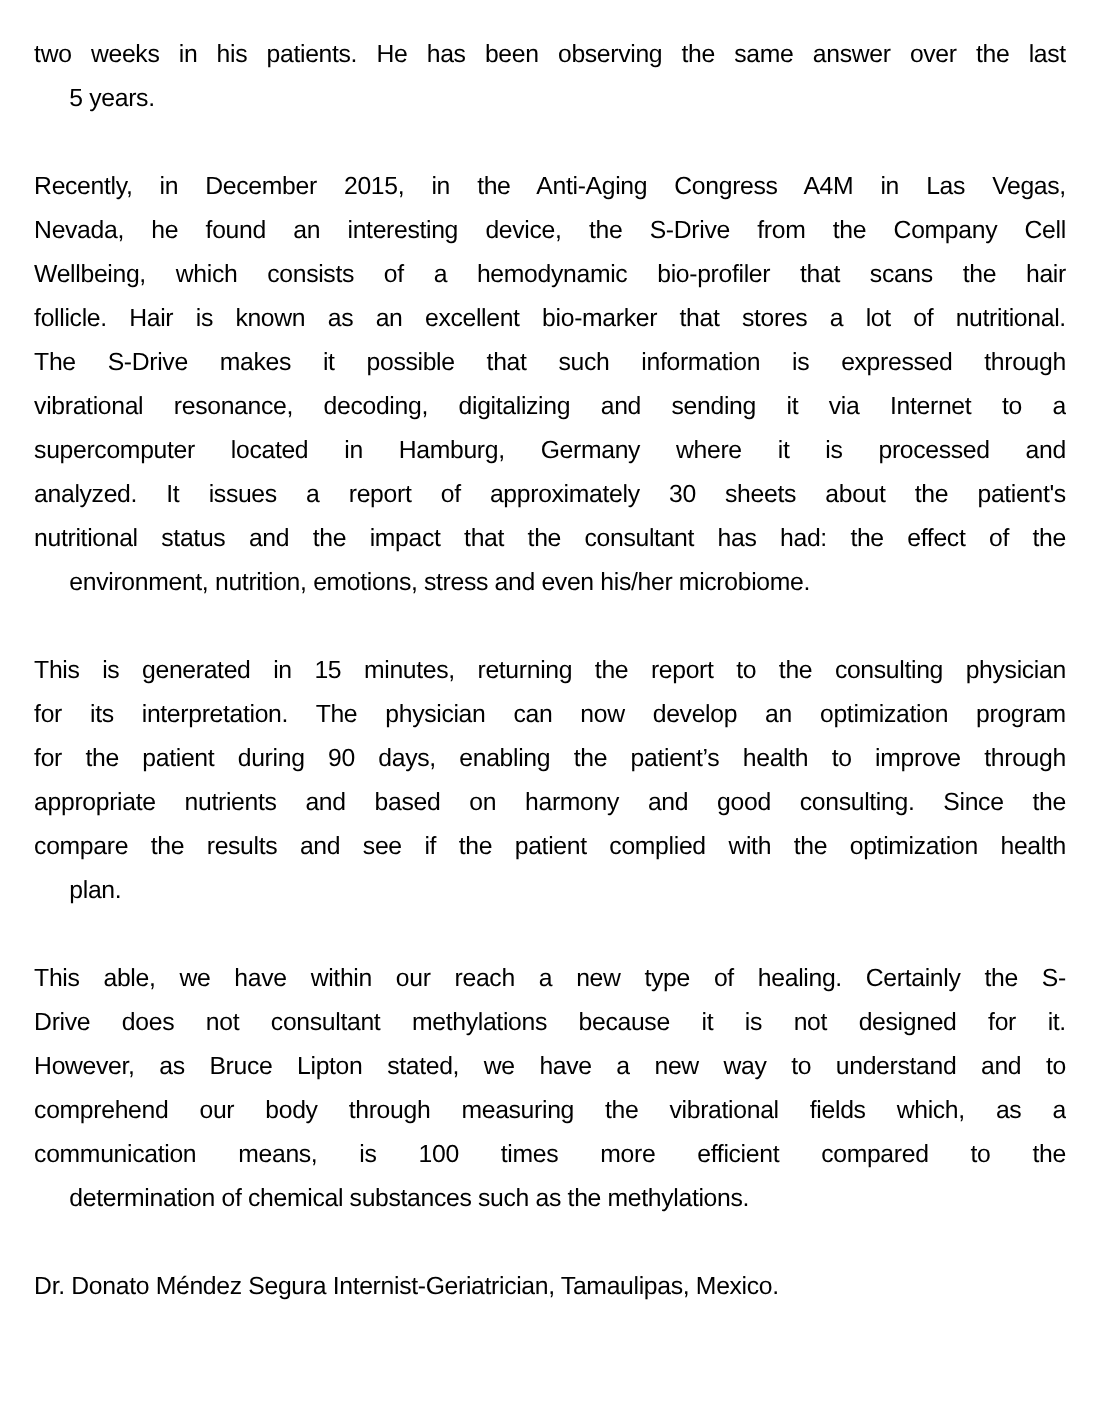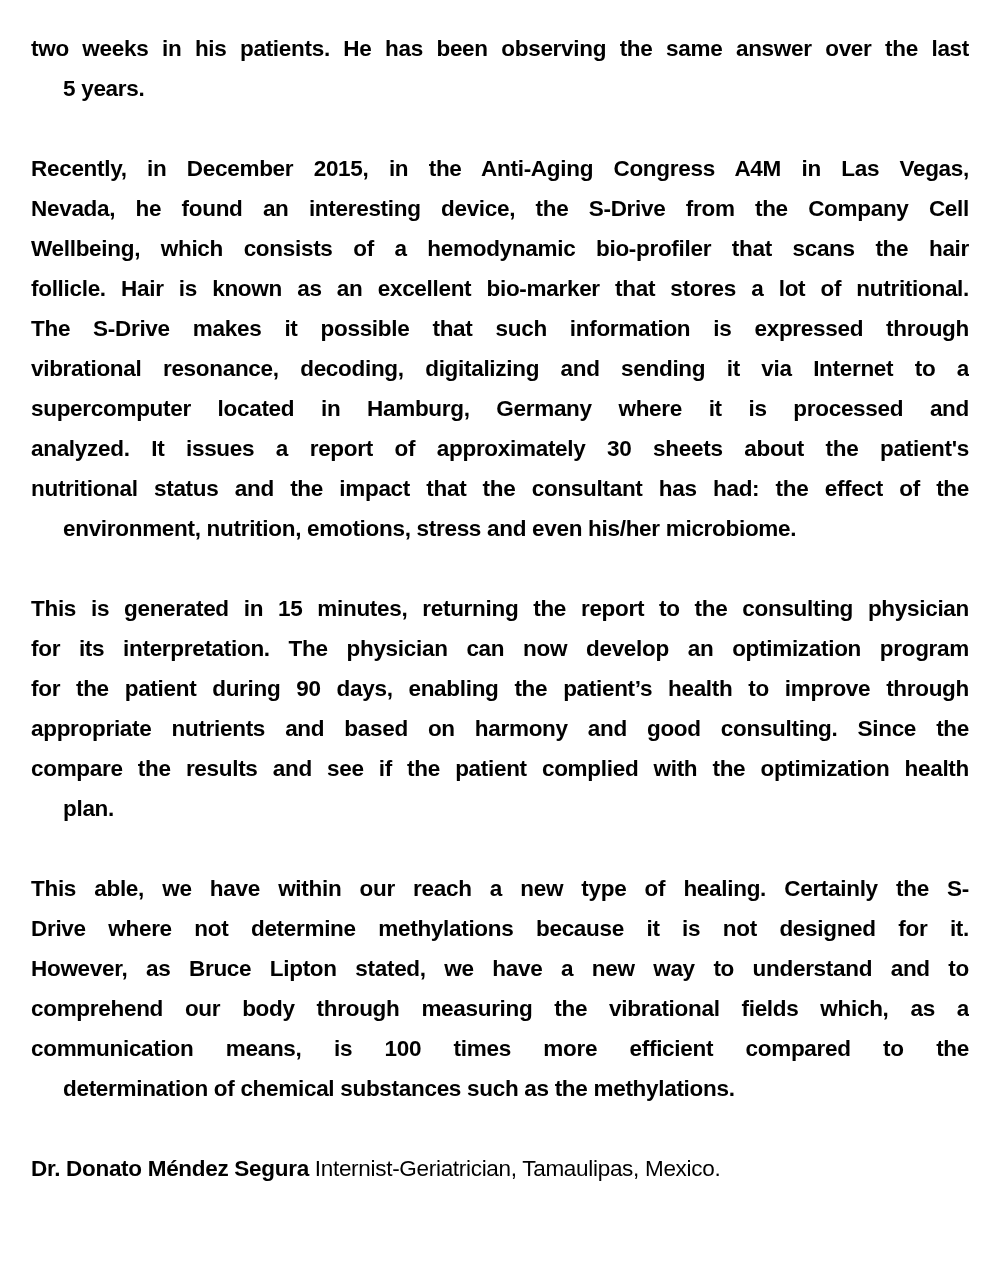--- a/index.html
+++ b/index.html
@@ -30,31 +30,30 @@
       text-align: justify;
       text-align-last: left;
     }
     .line {
       display: block;
       text-align: justify;
       text-align-last: justify;
       white-space: nowrap;
       overflow: hidden;
       height: 40px;
-      font-weight: bold;
     }
     .line.final {
       text-align-last: left;
       margin-left: 32px;
     }
     .signature {
       margin: 0;
     }
     .signature .name {
-      font-weight: bold;
+      font-weight: normal;
     }
   </style>
 </head>
 <body>
 
 <div class="page">
 
   <div class="para">
     <span class="line">two weeks in his patients.  He has been observing the same answer over the last</span>
     <span class="line final">5 years.</span>
@@ -77,21 +76,21 @@
     <span class="line">This is generated in 15 minutes, returning the report to the consulting physician</span>
     <span class="line">for its interpretation.  The physician can now develop an optimization program</span>
     <span class="line">for the patient during 90 days, enabling the patient’s health to improve through</span>
     <span class="line">appropriate nutrients and based on harmony and good consulting.  Since the</span>
     <span class="line">compare the results and see if the patient complied with the optimization health</span>
     <span class="line final">plan.</span>
   </div>
 
   <div class="para">
     <span class="line">This able, we have within our reach a new type of healing.  Certainly the S-</span>
-    <span class="line">Drive where not determine methylations because it is not designed for it.</span>
+    <span class="line">Drive does not consultant methylations because it is not designed for it.</span>
     <span class="line">However, as Bruce Lipton stated, we have a new way to understand and to</span>
     <span class="line">comprehend our body through measuring the vibrational fields which, as a</span>
     <span class="line">communication means, is 100 times more efficient compared to the</span>
     <span class="line final">determination of chemical substances such as the methylations.</span>
   </div>
 
   <p class="signature"><span class="name">Dr. Donato Méndez Segura</span><span> Internist-Geriatrician, Tamaulipas, Mexico.</span></p>
 
 </div>
 

